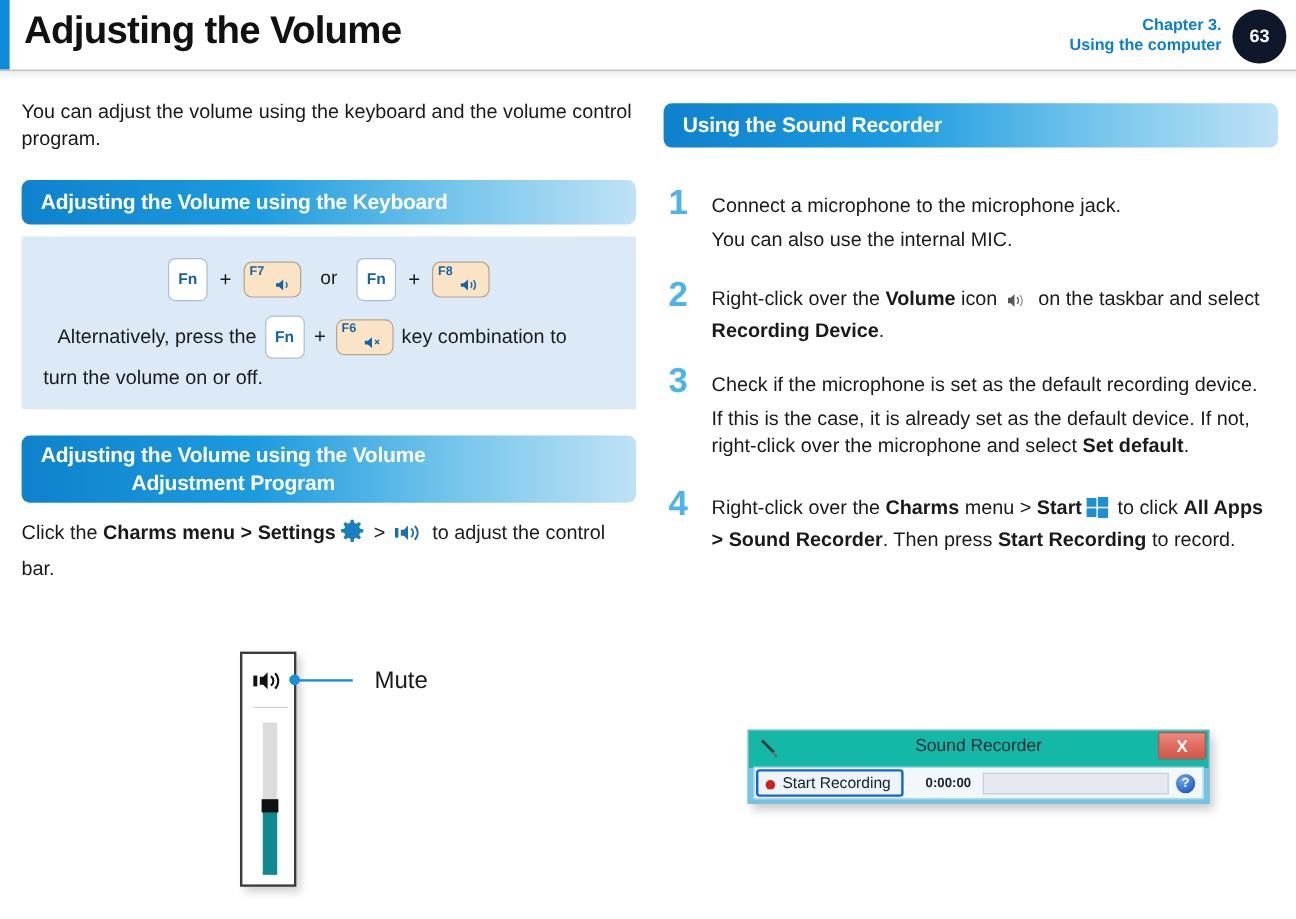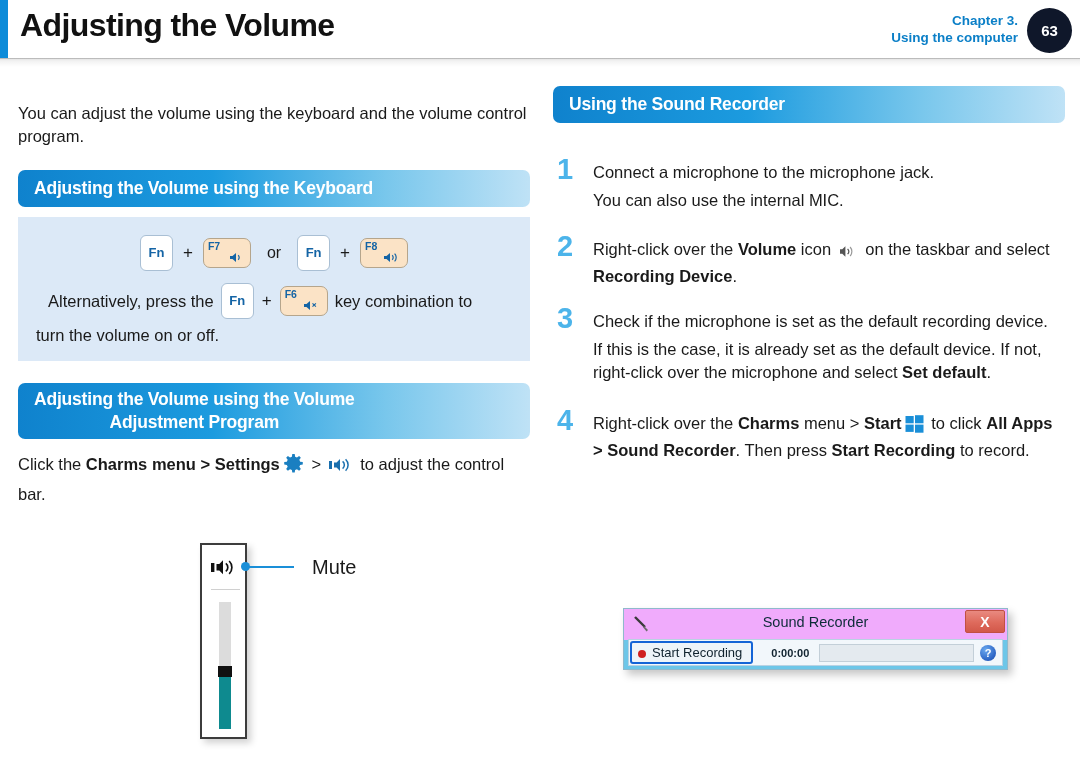--- a/index.html
+++ b/index.html
@@ -84,21 +84,21 @@
     font-weight: bold;
     display: flex;
     align-items: center;
     justify-content: center;
   }
 
   
   .col-left {
     position: absolute;
     left: 18px;
-    top: 102px;
+    top: 82px;
     width: 512px;
   }
   .col-right {
     position: absolute;
     left: 553px;
     top: 86px;
     width: 512px;
   }
 
   .body-text {
@@ -344,21 +344,21 @@
     width: 385px;
     height: 62px;
     background: #6dc6e8;
     border: 1px solid #8fb9cc;
     box-sizing: border-box;
     box-shadow: 4px 5px 8px rgba(0,0,0,0.22);
   }
   .sr-titlebar {
     position: relative;
     height: 31px;
-    background: #f0abfc;
+    background: #14b8a6;
   }
   .sr-mic-icon {
     position: absolute;
     left: 8px;
     top: 5px;
   }
   .sr-title {
     position: absolute;
     left: 0; right: 0;
     top: 5px;

